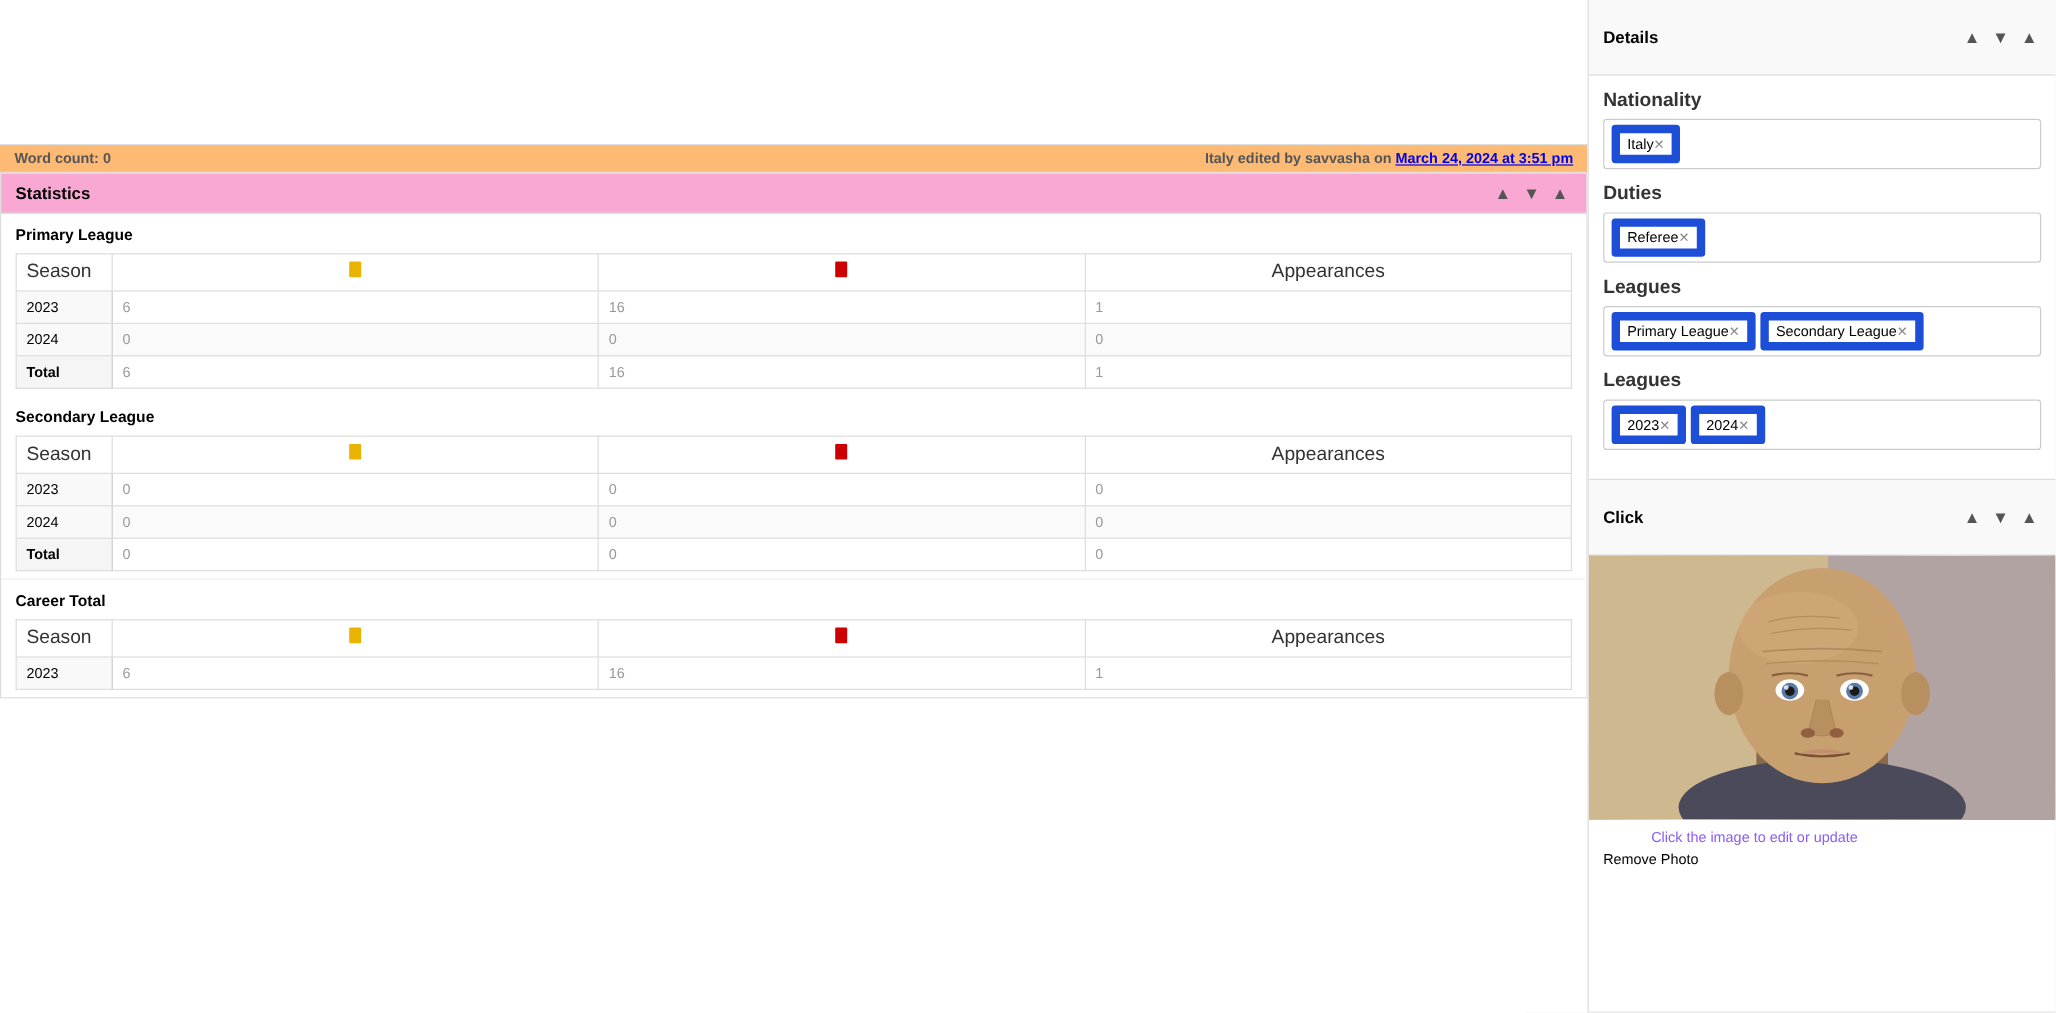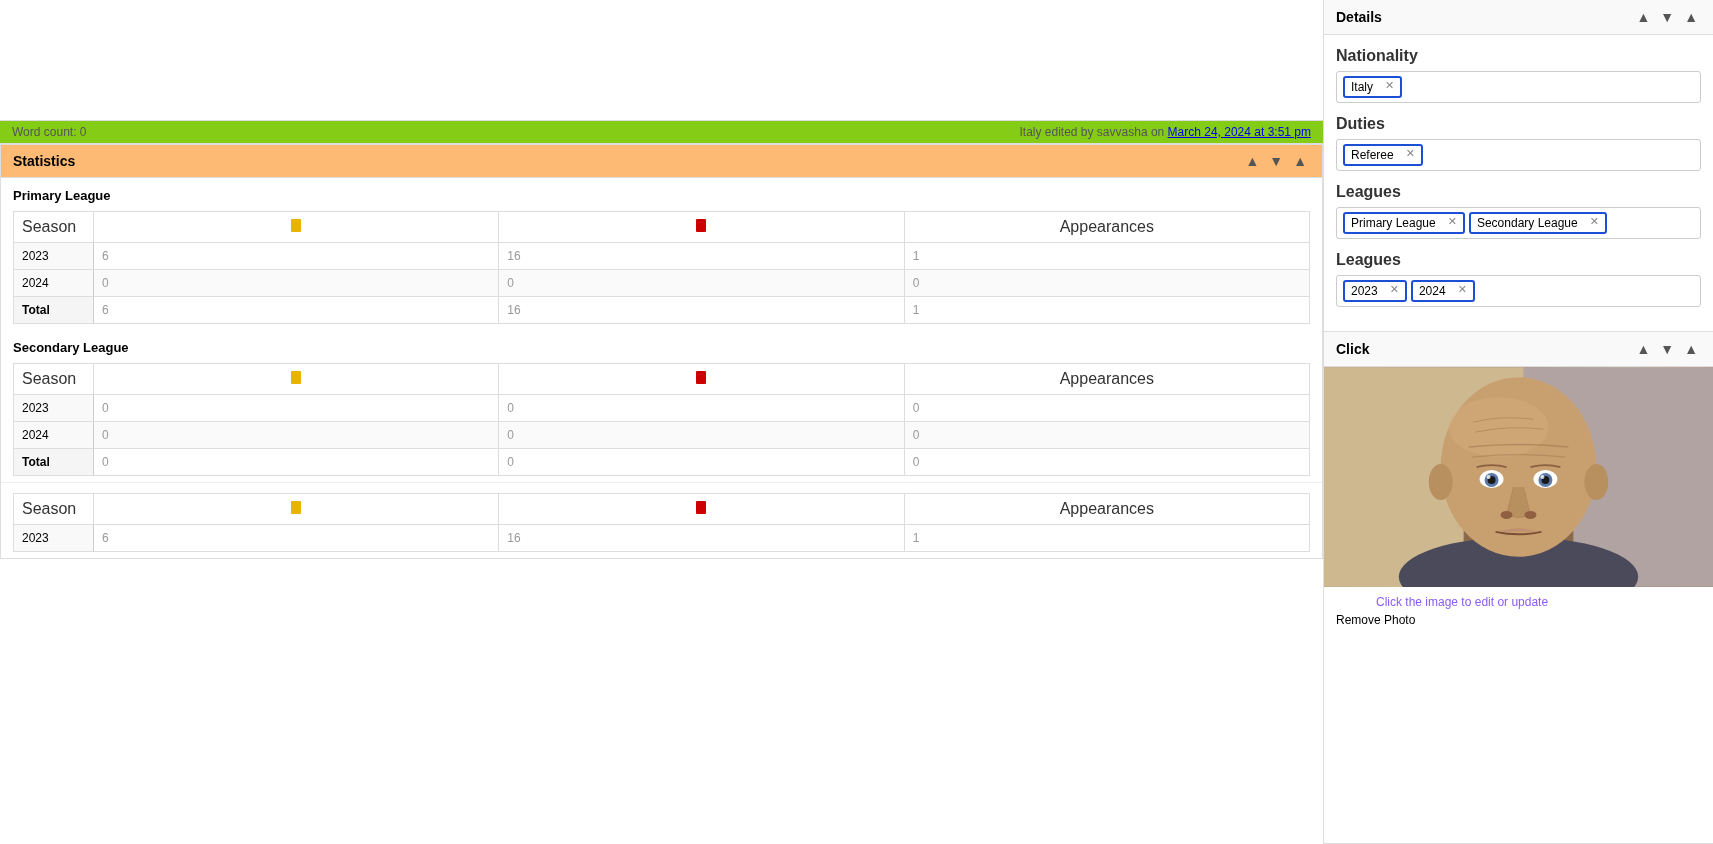--- a/index.html
+++ b/index.html
@@ -13,40 +13,41 @@
       flex-direction: column;
       overflow-y: auto;
     }
 
     .top-area {
       flex: 0 0 120px;
       background: #fff;
     }
 
     .word-count-bar {
-      background: #84cc16;
+      background: #fdba74;
       border-top: 1px solid #ddd;
       border-bottom: 1px solid #ddd;
       padding: 4px 12px;
       display: flex;
       justify-content: space-between;
       align-items: center;
       font-size: 12px;
       color: #555;
+      font-weight: bold;
     }
 
     
     .statistics-section {
       border: 1px solid #ddd;
       margin: 0;
       background: #fff;
     }
 
     .statistics-header {
-      background: #fdba74;
+      background: #f9a8d4;
       border-bottom: 1px solid #ddd;
       padding: 8px 12px;
       display: flex;
       justify-content: space-between;
       align-items: center;
     }
 
     .statistics-header .title {
       font-weight: bold;
       font-size: 14px;
@@ -160,21 +161,21 @@
       overflow-y: auto;
     }
 
     .sidebar-panel {
       border-bottom: 1px solid #ddd;
     }
 
     .sidebar-panel-header {
       background: #f9f9f9;
       border-bottom: 1px solid #ddd;
-      padding: 9px 12px;
+      padding: 23px 12px;
       display: flex;
       justify-content: space-between;
       align-items: center;
     }
 
     .sidebar-panel-header .panel-title {
       font-weight: bold;
       font-size: 14px;
     }
 
@@ -210,27 +211,27 @@
       display: flex;
       flex-wrap: wrap;
       gap: 4px;
       min-height: 30px;
       align-items: center;
       margin-bottom: 12px;
     }
 
     .tag {
       display: flex;
-      align-items: flex-start;
-      background: #fff;
-      border: 2px solid #1d4ed8;
+      align-items: flex-end;
+      background: #fff;
+      border: 7px solid #1d4ed8;
       border-radius: 3px;
       padding: 2px 6px;
       font-size: 12px;
-      gap: 12px;
+      gap: 0;
     }
 
     .tag .remove-btn {
       cursor: pointer;
       color: #888;
       font-size: 11px;
       line-height: 1;
     }
 
     
@@ -369,20 +370,21 @@
             <td class="total-row">Total</td>
             <td><input class="stats-input" type="text" value="0" style=""></td>
             <td><input class="stats-input" type="text" value="0" style=""></td>
             <td><input class="stats-input" type="text" value="0" style=""></td>
           </tr>
         </tbody>
       </table>
     </div>
 
     <div class="career-total-section">
+      <div class="career-total-title">Career Total</div>
       <table class="stats-table">
         <thead>
           <tr>
             <th><span>Season</span></th>
             <th><span class="yellow-card-icon"></span></th>
             <th><span class="red-card-icon"></span></th>
             <th><span>Appearances</span></th>
           </tr>
         </thead>
         <tbody>

